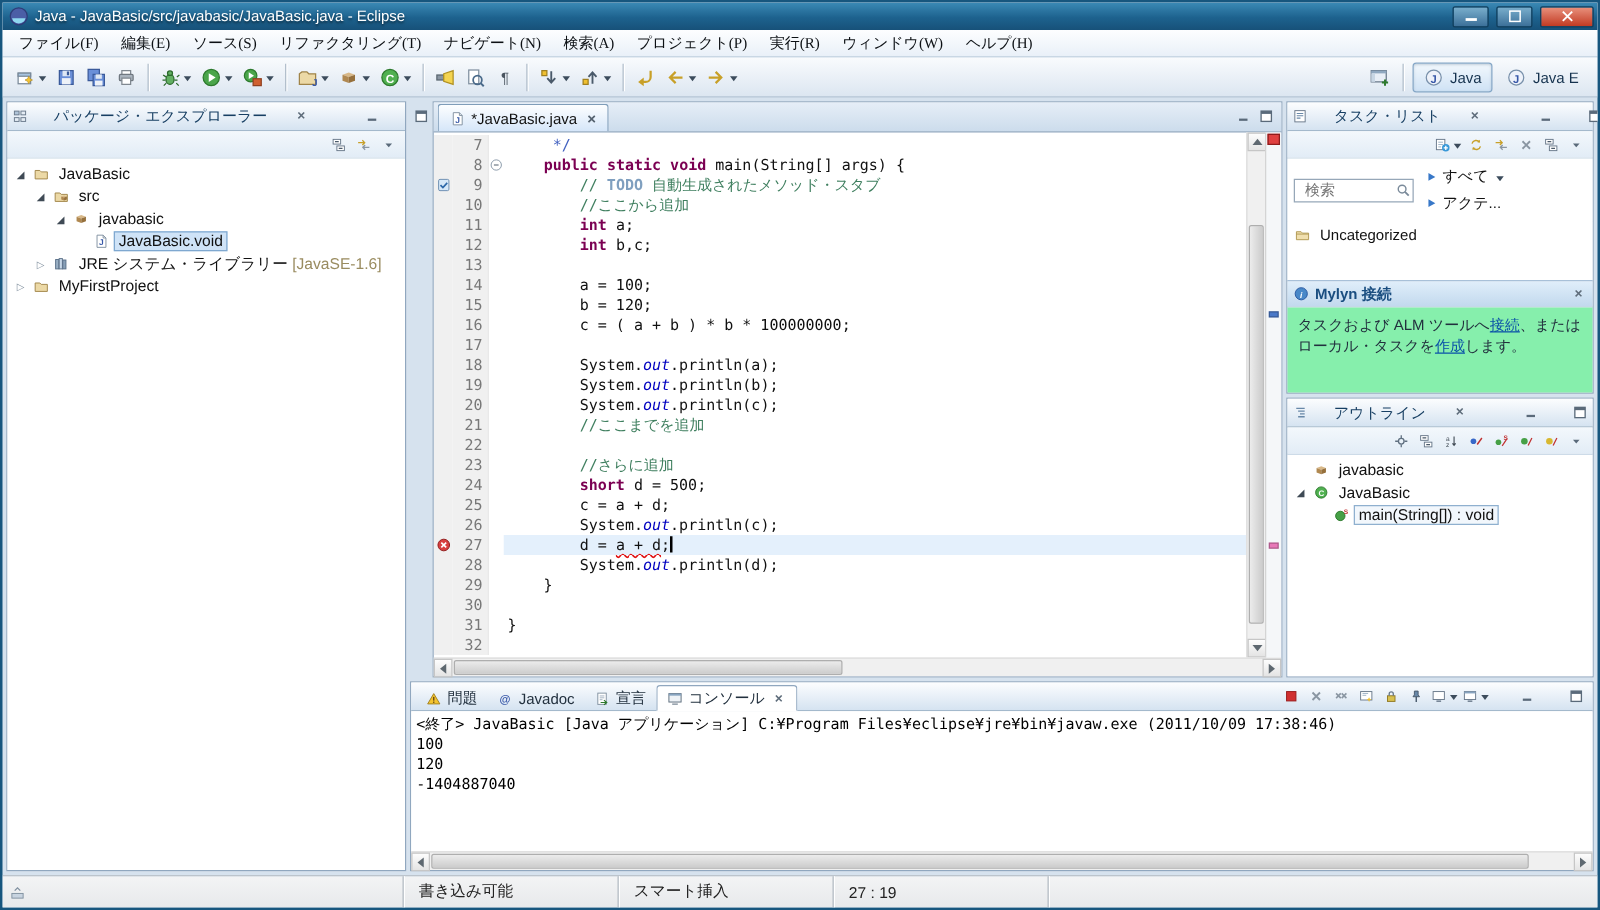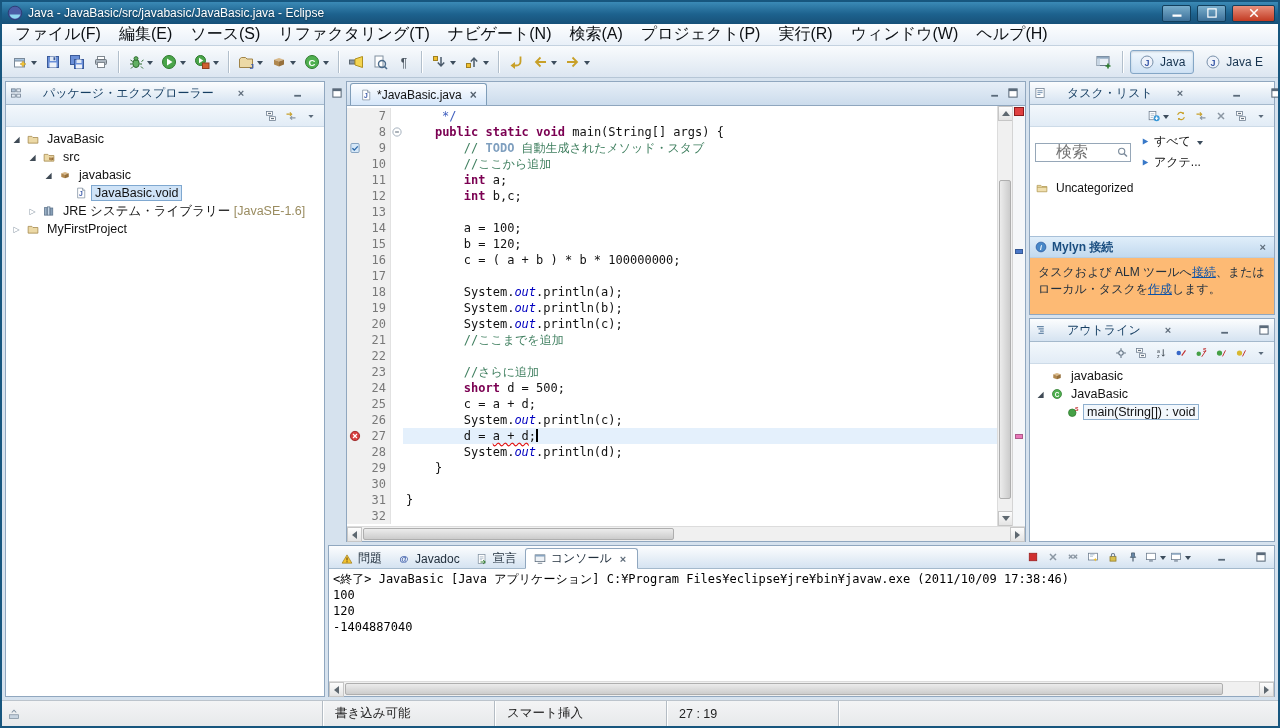--- a/index.html
+++ b/index.html
@@ -12,21 +12,21 @@
 
   
   .titlebar{height:22px;flex:none;background:linear-gradient(#3b8ab6,#1d628e 55%,#175179);display:flex;align-items:center;gap:5px;padding:0 3px 0 5px;color:#fff;}
   .titlebar .title{font-size:12px;text-shadow:0 1px 2px rgba(0,0,0,.55);white-space:nowrap;}
   .winbtn{width:29px;height:17px;display:flex;align-items:center;justify-content:center;border-radius:2px;border:1px solid #123f5d;background:linear-gradient(#79aecc,#3c7099);margin-left:1px;}
   .winbtn.close{width:43px;background:linear-gradient(#e8907c,#c23a22);}
   .winbtn svg{width:12px;height:12px;}
 
   
   .menubar{height:22px;flex:none;background:linear-gradient(#fdfeff,#e9f0f8);border-bottom:1px solid #c4d2e0;display:flex;align-items:center;padding-left:4px;}
-  .menu-item{padding:3px 9px;font-size:16px;color:#0c1014;cursor:default;}
+  .menu-item{padding:3px 9px;font-size:12px;color:#0c1014;cursor:default;font-family:Liberation Serif, serif;}
 
   
   .toolbar{height:32px;flex:none;background:linear-gradient(#f9fbfd,#dce6f1);border-bottom:1px solid #b6c6d6;display:flex;align-items:center;padding:0 6px;}
   .tb-left{display:flex;align-items:center;}
   .tb-btn{height:24px;min-width:22px;display:flex;align-items:center;justify-content:center;margin:0 1px;border:1px solid transparent;border-radius:3px;padding:0 2px;}
   .tb-sep{width:1px;height:22px;background:#b2bfcc;box-shadow:1px 0 0 #fff;margin:0 5px;display:inline-block;}
   .dd{width:0;height:0;border:3px solid transparent;border-top:4px solid #3c4c5c;margin-left:3px;margin-top:5px;display:inline-block;}
   .persp{margin-left:auto;display:flex;align-items:center;gap:2px;}
   .persp-btn{display:flex;align-items:center;gap:5px;height:24px;padding:0 8px;border:1px solid transparent;border-radius:3px;font-size:12px;color:#15324e;}
   .persp-btn.active{background:linear-gradient(#f2f8fd,#cfe2f5);border:1px solid #84a6c6;box-shadow:inset 0 1px 2px rgba(60,90,120,.25);}
@@ -105,28 +105,28 @@
   .ctab{display:flex;align-items:center;gap:5px;height:21px;padding:0 8px;font-size:12px;color:#22303e;margin-top:2px;}
   .ctab.active{background:#fff;border:1px solid #90a7bf;border-bottom:1px solid #fff;border-radius:3px 3px 0 0;}
   .ctb{display:flex;align-items:center;gap:2px;}
   .console-body{flex:1;min-height:0;background:#fff;font-family:"DejaVu Sans Mono",monospace;font-size:12px;line-height:16px;padding:2px 4px;overflow:hidden;}
   .c-header{color:#000;white-space:nowrap;}
   .c-line{color:#000;white-space:pre;}
 
   
   .tl-search{flex:none;display:flex;align-items:center;gap:6px;padding:4px 5px;background:#fff;}
   .srch{position:relative;display:inline-flex;}
-  .tl-input{width:96px;height:19px;border:1px solid #96a7b8;padding:0 17px 0 20px;font-size:16px;font-family:"Liberation Sans",sans-serif;}
+  .tl-input{width:96px;height:19px;border:1px solid #96a7b8;padding:0 17px 0 8px;font-size:12px;font-family:"Liberation Sans",sans-serif;}
   .srch .mag{position:absolute;right:2px;top:3px;}
   .srch .mag svg{width:13px;height:13px;}
   .scope{display:inline-flex;align-items:center;gap:3px;padding:2px 3px;white-space:nowrap;}
   .scope .icon svg{width:11px;height:11px;}
   .tl-items{flex:1;background:#fff;overflow:hidden;padding-top:2px;}
   .mylyn-header{flex:none;height:22px;display:flex;align-items:center;gap:5px;padding:0 5px;background:linear-gradient(#e0eefa,#c2d9ee);border-top:1px solid #a8c0d8;border-bottom:1px solid #b8cee2;color:#1a4e80;font-weight:bold;}
-  .mylyn-body{flex:none;height:56px;background:#fdba74;padding:6px 8px;line-height:17px;color:#22303e;}
+  .mylyn-body{flex:none;height:68px;background:#86efac;padding:6px 8px;line-height:17px;color:#22303e;}
   .lnk{color:#0b52a8;text-decoration:underline;cursor:pointer;}
 
   
   .statusbar{height:26px;flex:none;background:linear-gradient(#f3f4f5,#e7e9eb);border-top:1px solid #bcc4cc;display:flex;align-items:center;font-size:12.5px;color:#222;}
   .sb-cell{height:100%;display:flex;align-items:center;padding:0 12px;}
   .sb-cell.first{width:320px;padding:0 6px;}
   .sb-cell.w175{width:172px;border-left:1px solid #b4bcc4;box-shadow:inset 1px 0 0 #fff;}
   .sb-cell.fill{flex:1;border-left:1px solid #b4bcc4;box-shadow:inset 1px 0 0 #fff;}
 </style>
 </head>

